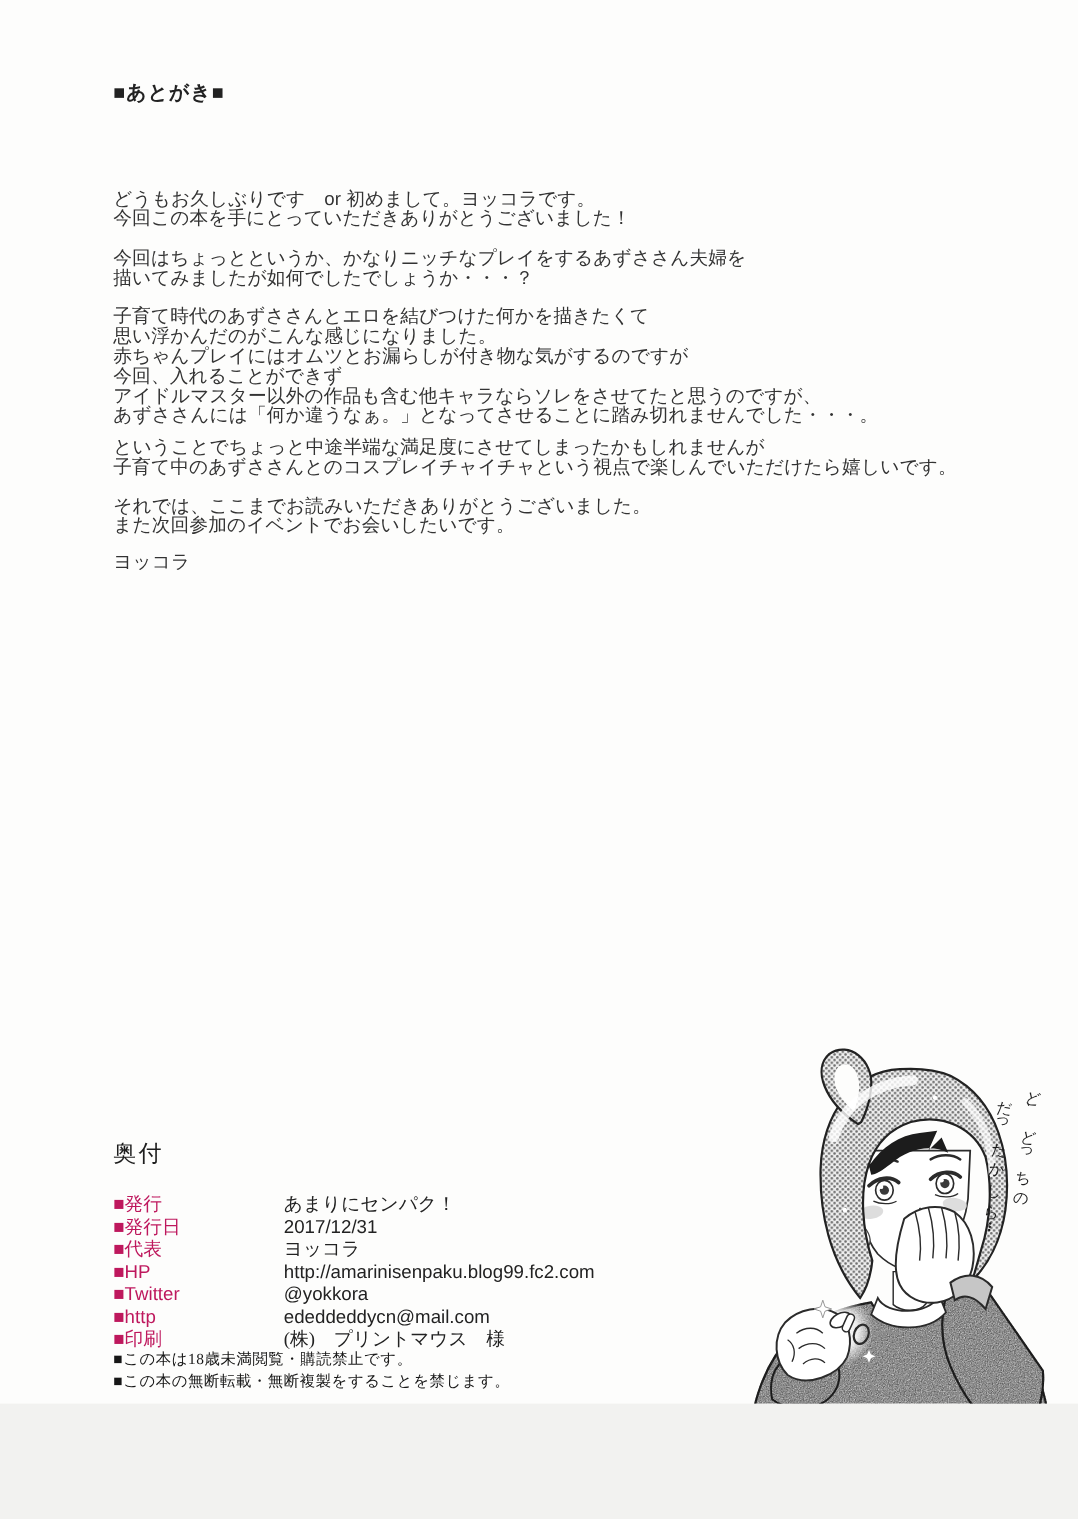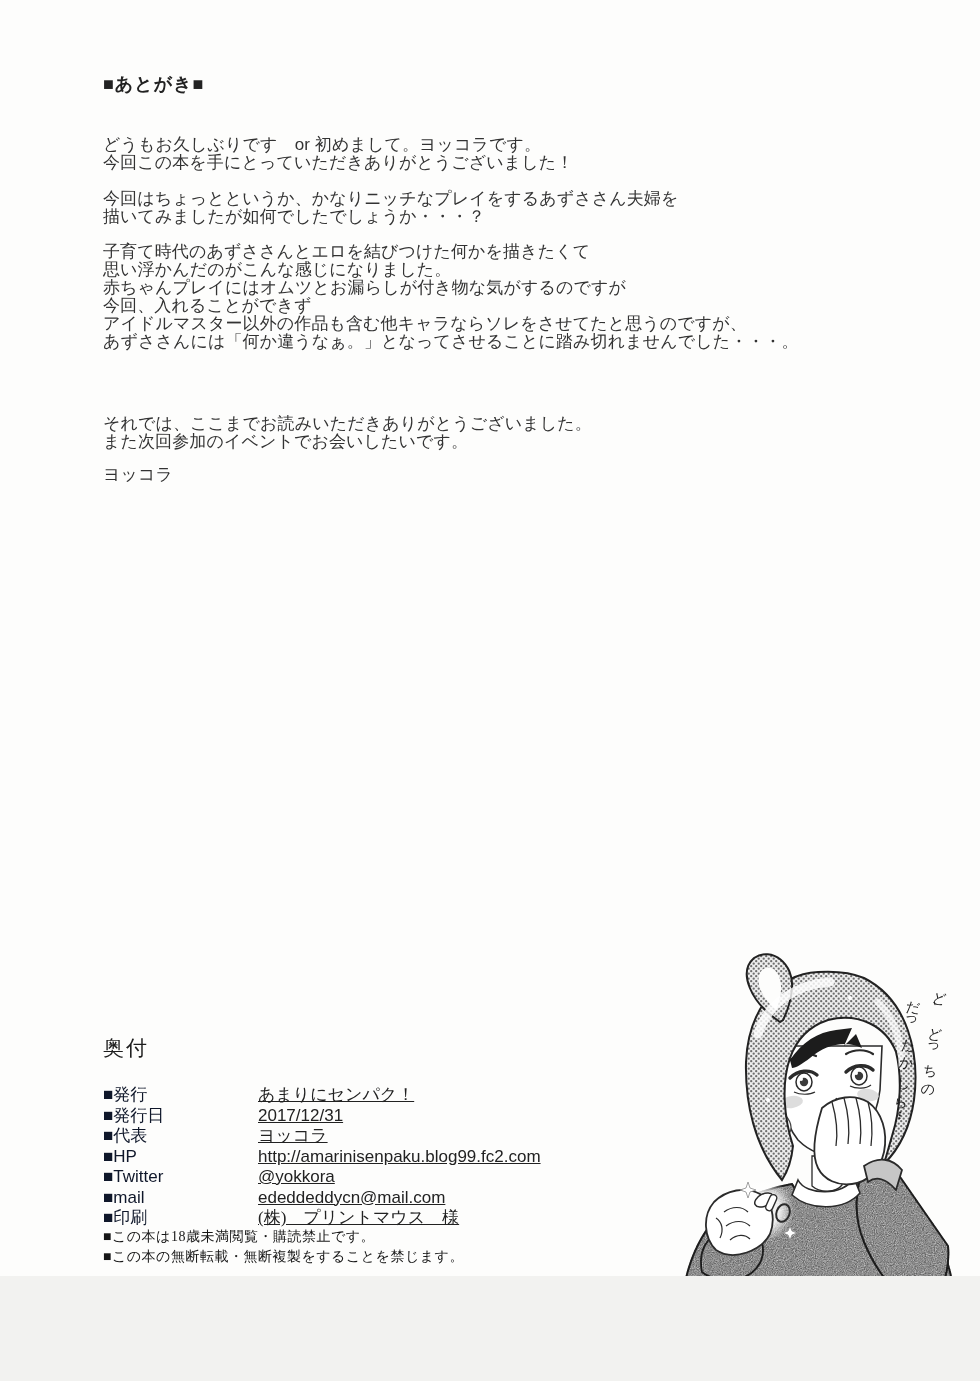--- a/index.html
+++ b/index.html
@@ -15,36 +15,37 @@
   .serif{font-family:"Liberation Serif","DejaVu Serif",serif;}
 
   .afterword-title{
     position:absolute;left:103px;top:72px;
     font-size:18px;font-weight:bold;letter-spacing:1px;color:#222;
   }
   .para{
     position:absolute;left:103px;
     font-size:17px;line-height:18px;letter-spacing:0.1px;color:#333;
     white-space:nowrap;
+    margin-top:36px;
   }
   .para.p1{top:136px;}
   .para.p2{top:190px;}
   .para.p3{top:243px;}
   .para.p4{top:362px;}
   .para.p5{top:415px;}
   .para.sig{top:466px;}
 
   .colophon-title{
     position:absolute;left:103px;top:1034px;
     font-size:21px;letter-spacing:2px;color:#1d1d1d;
   }
   .colophon-rows{position:absolute;left:103px;top:1085px;}
   .colo-row{display:flex;height:20.5px;font-size:17px;line-height:20.5px;}
-  .colo-label{width:155px;color:#0f172a;white-space:nowrap;}
-  .colo-value{color:#222;white-space:nowrap;text-decoration:underline;}
+  .colo-label{width:155px;color:#be185d;white-space:nowrap;}
+  .colo-value{color:#222;white-space:nowrap;}
 
   .notices{
     position:absolute;left:103px;top:1227px;
     font-family:"Liberation Serif","DejaVu Serif",serif;
     font-size:14px;line-height:19.5px;color:#161616;letter-spacing:0.5px;
     white-space:nowrap;
   }
 
   .page-number{
     position:absolute;left:0;right:0;top:1344px;text-align:left;
@@ -83,20 +84,22 @@
   <div class="para p3">
     <div>子育て時代のあずささんとエロを結びつけた何かを描きたくて</div>
     <div>思い浮かんだのがこんな感じになりました。</div>
     <div>赤ちゃんプレイにはオムツとお漏らしが付き物な気がするのですが</div>
     <div>今回、入れることができず</div>
     <div>アイドルマスター以外の作品も含む他キャラならソレをさせてたと思うのですが、</div>
     <div>あずささんには「何か違うなぁ。」となってさせることに踏み切れませんでした・・・。</div>
   </div>
 
   <div class="para p4">
+    <div>ということでちょっと中途半端な満足度にさせてしまったかもしれませんが</div>
+    <div>子育て中のあずささんとのコスプレイチャイチャという視点で楽しんでいただけたら嬉しいです。</div>
   </div>
 
   <div class="para p5">
     <div>それでは、ここまでお読みいただきありがとうございました。</div>
     <div>また次回参加のイベントでお会いしたいです。</div>
   </div>
 
   <div class="para sig">ヨッコラ</div>
 
   <div class="colophon-title">奥付</div>
@@ -116,21 +119,21 @@
     </div>
     <div class="colo-row">
       <span class="colo-label">■HP</span>
       <span class="colo-value">http://amarinisenpaku.blog99.fc2.com</span>
     </div>
     <div class="colo-row">
       <span class="colo-label">■Twitter</span>
       <span class="colo-value">@yokkora</span>
     </div>
     <div class="colo-row">
-      <span class="colo-label">■mail</span>
+      <span class="colo-label">■http</span>
       <span class="colo-value">ededdeddycn@mail.com</span>
     </div>
     <div class="colo-row">
       <span class="colo-label">■印刷</span>
       <span class="colo-value serif">(株)　プリントマウス　様</span>
     </div>
   </div>
 
   <div class="notices">
     <div>■この本は18歳未満閲覧・購読禁止です。</div>

